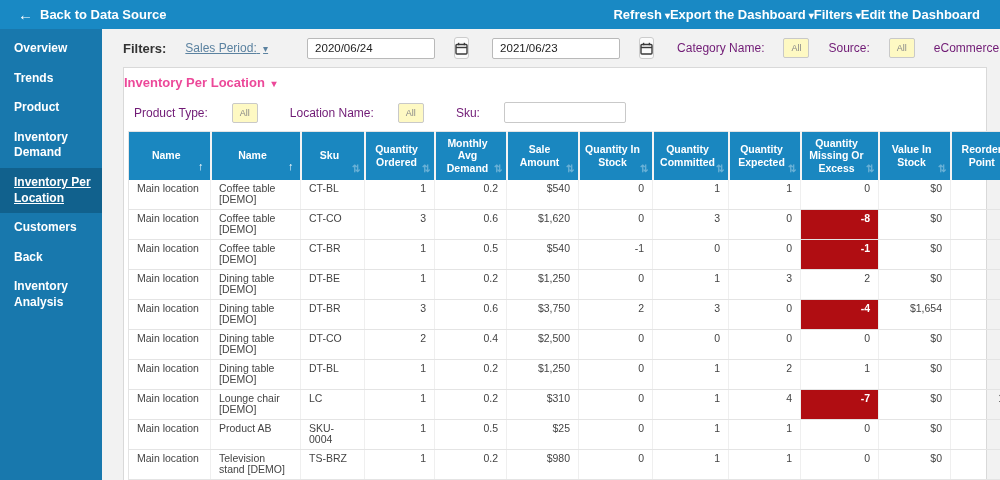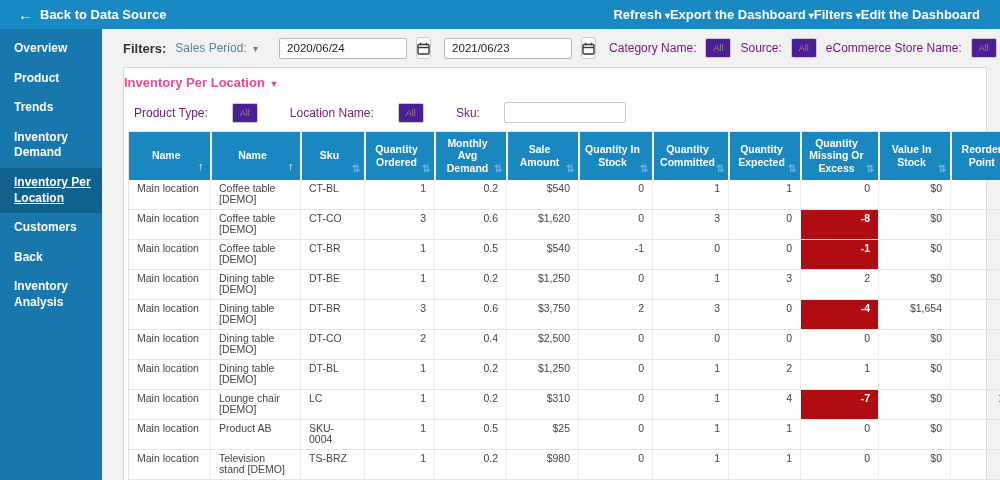--- a/index.html
+++ b/index.html
@@ -24,34 +24,34 @@
   
   .sidebar {
     position:absolute; top:29px; left:0; width:102px; height:451px;
     background:var(--sidebar,#1878ad); color:#fff;
     font-size:12px; font-weight:bold; padding-top:5px;
   }
   .sidebar-item { padding:7px 10px 7px 14px; line-height:1.3; cursor:pointer; }
   .sidebar-item.active { background:var(--sidebar-active,#11618d); text-decoration:underline; }
   
   .main { position:absolute; top:29px; left:110px; width:890px; height:451px; padding:5px 13px 0 13px; }
-  .filter-bar { display:flex; align-items:center; gap:9px; height:28px; font-size:13px; color:#333; }
+  .filter-bar { display:flex; align-items:center; gap:19px; height:28px; font-size:13px; color:#333; }
   .flabel { font-weight:bold; font-size:13px; }
-  .sales-period { color:#5b82a0; font-size:12px; cursor:pointer; white-space:nowrap; margin-right:12px; }
+  .sales-period { color:#5b82a0; font-size:12px; cursor:pointer; white-space:nowrap; margin-right:20px;text-decoration:underline; }
   .date-input {
     width:128px; height:21px; border:1px solid #b9b9b9; border-radius:2px;
     font-family:inherit; font-size:11.5px; padding:0 7px; background:#fff; color:#222;
   }
   .cal-btn {
     width:27px; height:22px; border:1px solid #ccc; border-radius:3px; background:#fbfbfb;
     display:flex; align-items:center; justify-content:center; cursor:pointer; margin-right:4px;
   }
   .small-label { font-size:12px; color:#701a75; white-space:nowrap; }
   .all-box {
-    min-width:26px; height:20px; border:1px solid #c9c9c9; border-radius:2px; background:#4c1d95;
+    min-width:26px; height:20px; border:1px solid #c9c9c9; border-radius:2px; background:#fef9c3;
     color:#888; font-size:9px; display:flex; align-items:center; justify-content:center;
     padding:0 4px; cursor:pointer;
   }
   
   .panel { margin-top:5px; background:#fff; border:1px solid #d9d9d9; padding-bottom:3px; }
   .panel-title {
     text-align:left; font-size:13px; font-weight:bold; color:#ec4899;
     padding:7px 0 3px; cursor:pointer;
   }
   .sub-filters { display:flex; align-items:center; gap:24px; padding:9px 10px 7px; font-size:12px; color:#333; }
@@ -88,22 +88,22 @@
   <div style="display:flex;align-items:center;">
       <span class="menu-item">Refresh<span class="caret">▾</span></span>
       <span class="menu-item">Export the Dashboard<span class="caret">▾</span></span>
       <span class="menu-item">Filters<span class="caret">▾</span></span>
       <span class="menu-item">Edit the Dashboard</span>
     </div>
 </div>
 
 <div class="sidebar">
     <div class="sidebar-item">Overview</div>
+    <div class="sidebar-item">Trends</div>
     <div class="sidebar-item">Product</div>
-    <div class="sidebar-item">Trends</div>
     <div class="sidebar-item">Inventory Demand</div>
     <div class="sidebar-item active">Inventory Per Location</div>
     <div class="sidebar-item">Customers</div>
     <div class="sidebar-item">Back</div>
     <div class="sidebar-item">Inventory Analysis</div>
   </div>
 
 <div class="main">
 
   <div class="filter-bar">

